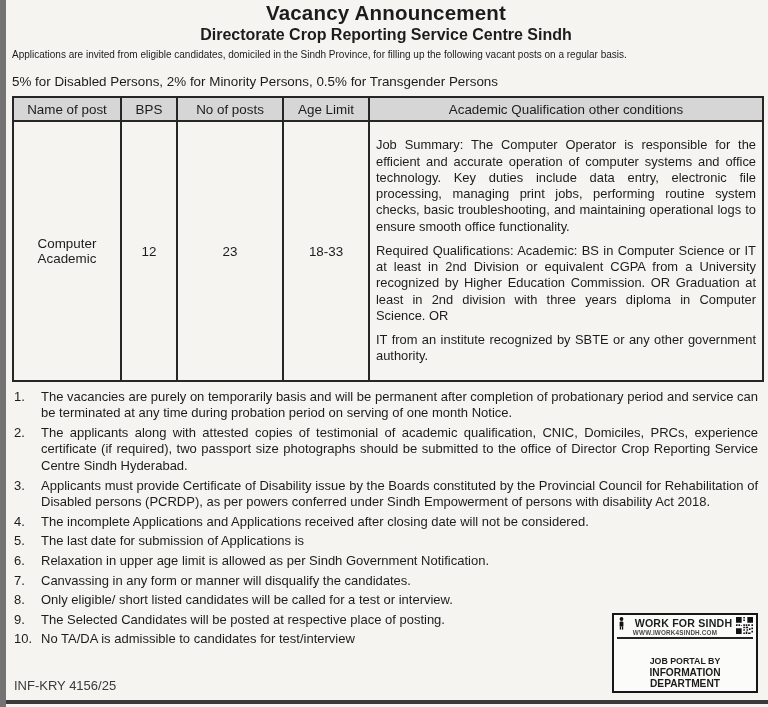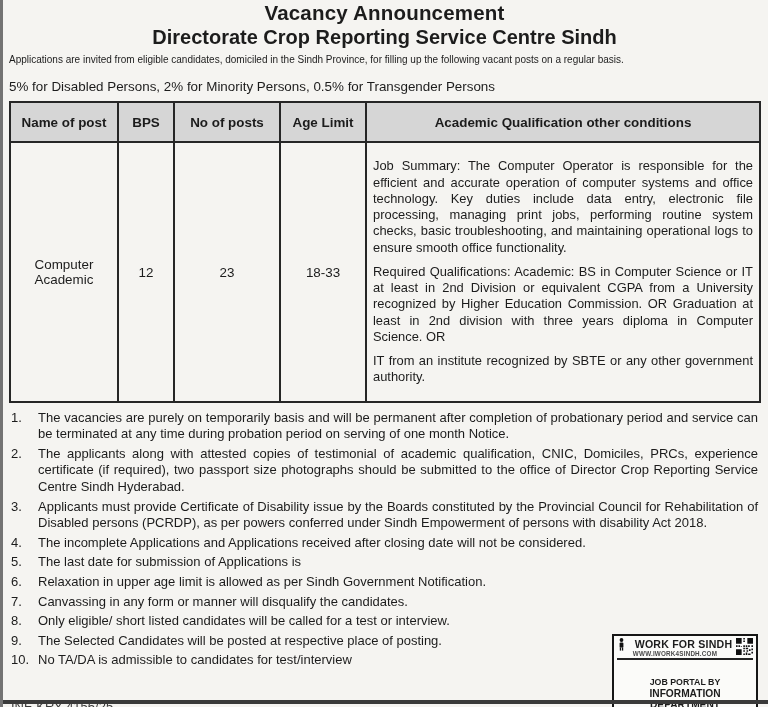--- a/index.html
+++ b/index.html
@@ -3,44 +3,44 @@
 <meta charset="utf-8">
 <style>
   * { box-sizing: border-box; }
   html,body { margin:0; padding:0; background:#e9e8e4; }
   .page {
     width:768px; height:707px;
     background:#f5f4f1;
     font-family:"Liberation Sans", sans-serif;
     color:#1c1c1c;
     position:relative;
-    border-left:3px solid #737373;
+    border-left:6px solid #737373;
     padding:1px 8px 0 6px;
     overflow:hidden;
   }
   .bottom-rule{
     position:absolute; left:0; right:0; bottom:3px; height:4px; background:#3a3a3a;
   }
   .title{
     text-align:center; font-weight:bold; font-size:20.5px; margin:0; letter-spacing:.2px;
   }
   .subtitle{
-    text-align:center; font-weight:bold; font-size:20px; margin:1px 0 4px;
+    text-align:center; font-weight:bold; font-size:16px; margin:1px 0 4px;
   }
   .intro{ font-size:10px; line-height:1.3; margin:2px 0 5px; }
   .note{ font-size:13.4px; line-height:1.3; margin:0 0 6px; }
   .note b{ font-weight:bold; }
   .quota{ font-size:13.4px; line-height:1.3; margin:12px 0 6px; }
 
   table.vacancy{
     border-collapse:collapse; width:752px; table-layout:fixed; margin:0 0 7px 0;
   }
   table.vacancy th, table.vacancy td{ border:2px solid #262626; }
   table.vacancy th{
-    background:#d6d6d6; font-size:13.4px; font-weight:bold; height:40px; padding:2px 2px; text-align:center;
+    background:#d6d6d6; font-size:13.4px; font-weight:normal; height:24px; padding:2px 2px; text-align:center;
   }
   td.cell-center{ text-align:center; vertical-align:middle; font-size:13.4px; padding:2px; }
   td.qual{ vertical-align:middle; padding:15px 6px; }
   td.qual p{ margin:0 0 8px; text-align:justify; font-size:12.9px; line-height:1.26; }
   td.qual p:last-child{ margin-bottom:0; }
 
   .conditions{ margin:1px 0 0 0; }
   .cond{ display:flex; font-size:13px; line-height:16.6px; margin:0 2px 3px 2px; }
   .cond .num{ flex:0 0 27px; }
   .cond .txt{ flex:1; text-align:justify; }

